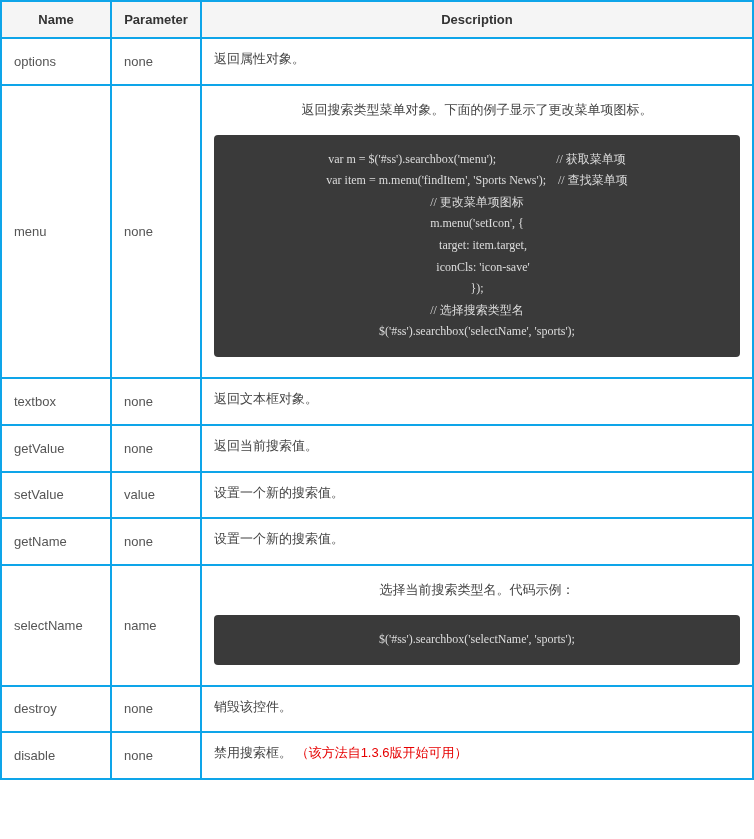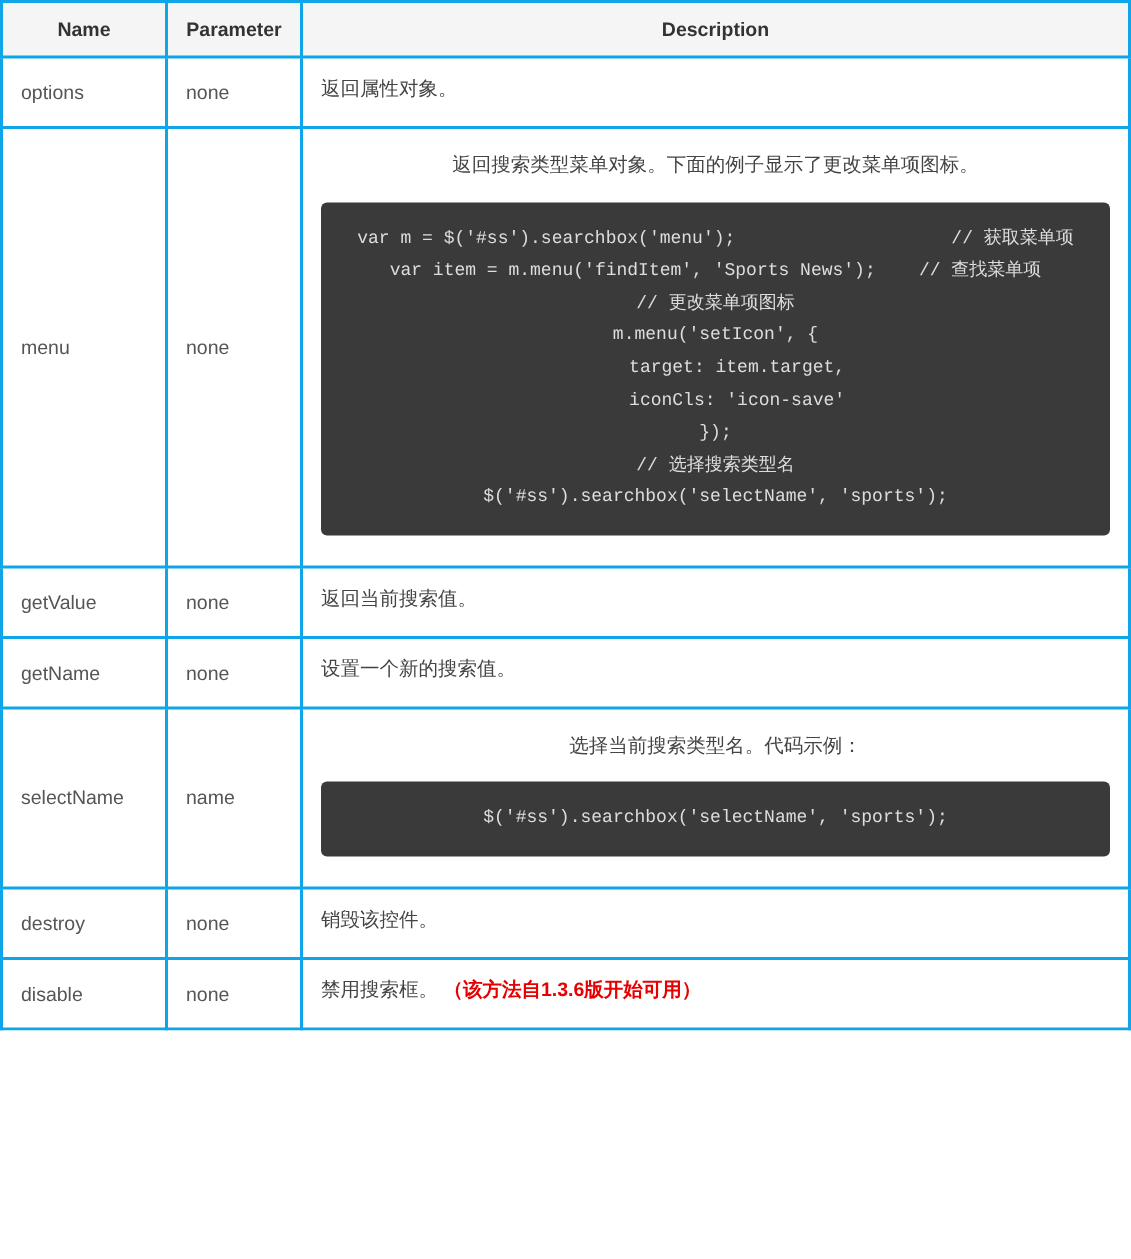--- a/index.html
+++ b/index.html
@@ -35,33 +35,33 @@
     th:nth-child(2) { width: 90px; }
     td {
       color: #555;
     }
     .code-block {
       background: #3a3a3a;
       color: #ddd;
       border-radius: 4px;
       padding: 14px 16px;
       margin-top: 14px;
-      font-family: Liberation Mono, monospace;
+      font-family: Liberation Serif, serif;
       font-size: 12px;
       line-height: 1.8;
       white-space: pre;
       overflow-x: auto;
     }
     .desc-text {
       line-height: 1.6;
       color: #444;
     }
     .note {
       color: #e60000;
-      font-weight: bold;
+      font-weight: normal;
     }
     .desc-cell {
       padding-bottom: 14px;
     }
     .desc-with-code {
       padding: 14px 12px 20px 12px;
       text-align: center;
     }
   </style>
 </head>
@@ -88,23 +88,33 @@
 var item = m.menu('findItem', 'Sports News');    // 查找菜单项
 // 更改菜单项图标
 m.menu('setIcon', {
     target: item.target,
     iconCls: 'icon-save'
 });
 // 选择搜索类型名
 $('#ss').searchbox('selectName', 'sports');</div></td>
       </tr>
       <tr>
+        <td>textbox</td>
+        <td>none</td>
+        <td class="desc-cell"><span class="desc-text">返回文本框对象。</span></td>
+      </tr>
+      <tr>
         <td>getValue</td>
         <td>none</td>
         <td class="desc-cell"><span class="desc-text">返回当前搜索值。</span></td>
+      </tr>
+      <tr>
+        <td>setValue</td>
+        <td>value</td>
+        <td class="desc-cell"><span class="desc-text">设置一个新的搜索值。</span></td>
       </tr>
       <tr>
         <td>getName</td>
         <td>none</td>
         <td class="desc-cell"><span class="desc-text">设置一个新的搜索值。</span></td>
       </tr>
       <tr>
         <td>selectName</td>
         <td>name</td>
         <td class="desc-with-code"><span class="desc-text">选择当前搜索类型名。代码示例：</span><div class="code-block">$('#ss').searchbox('selectName', 'sports');</div></td>

